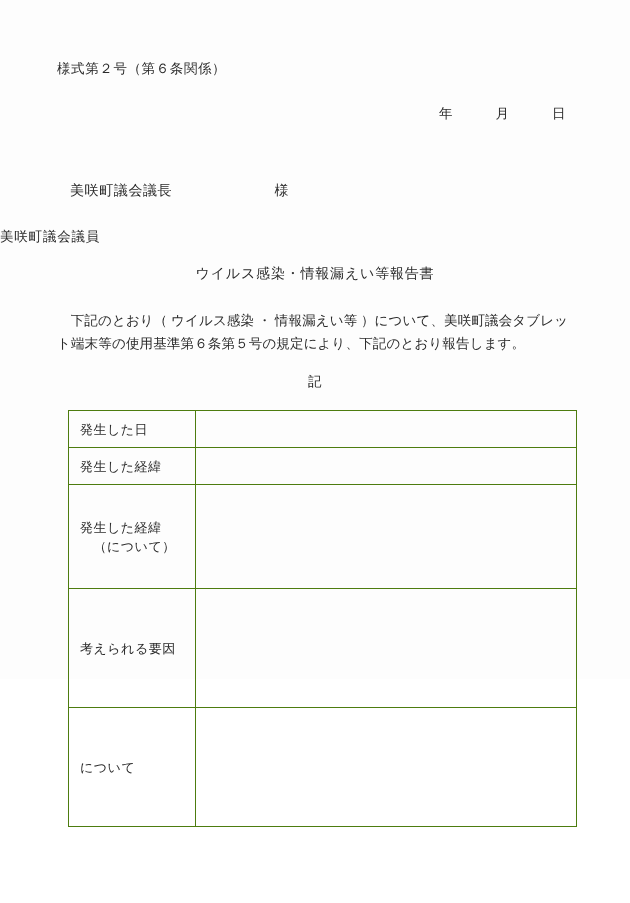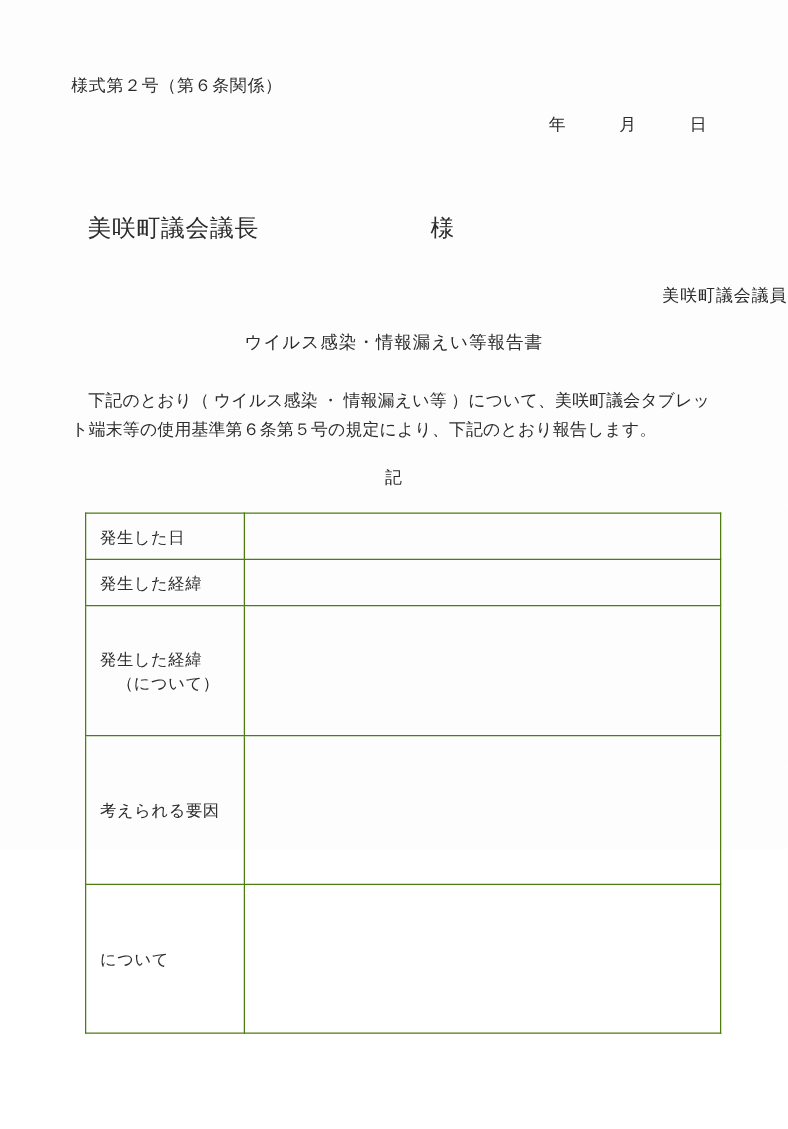--- a/index.html
+++ b/index.html
@@ -31,44 +31,44 @@
     top: 60px;
     font-size: 13.5px;
     letter-spacing: 0.6px;
     white-space: pre;
   }
 
   .date-line {
     position: absolute;
     left: 0;
     right: 64px;
-    top: 91px;
+    top: 105px;
     text-align: right;
     font-size: 13.5px;
     letter-spacing: 0.6px;
     white-space: pre;
   }
 
   
   .addressee {
     position: absolute;
     left: 70px;
-    top: 170px;
-    font-size: 19px;
+    top: 182px;
+    font-size: 14px;
     letter-spacing: 0.6px;
     white-space: pre;
   }
 
   
   .signer {
     position: absolute;
     left: 0;
     right: 0;
     top: 228px;
-    text-align: right;
+    text-align: left;
     font-size: 13.5px;
     letter-spacing: 0.8px;
     white-space: pre;
   }
 
   
   .doc-title {
     position: absolute;
     left: 0;
     right: 0;

